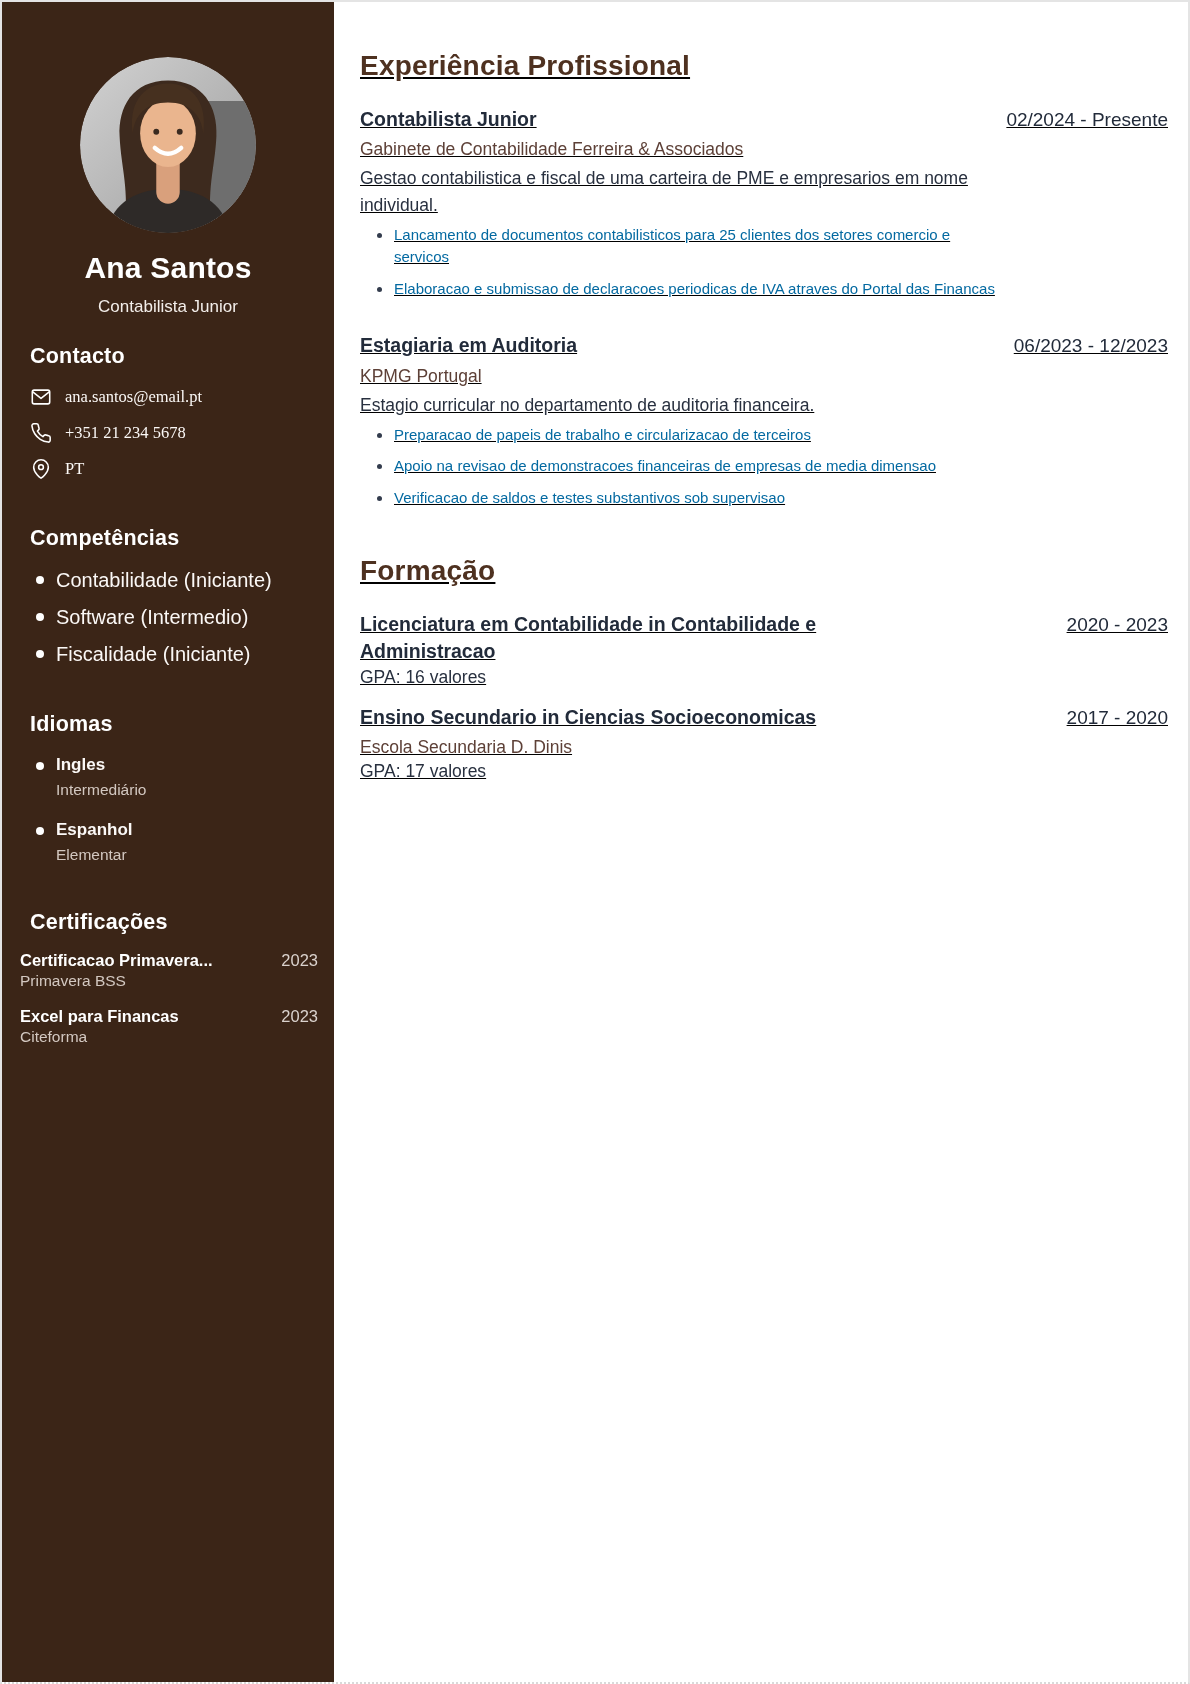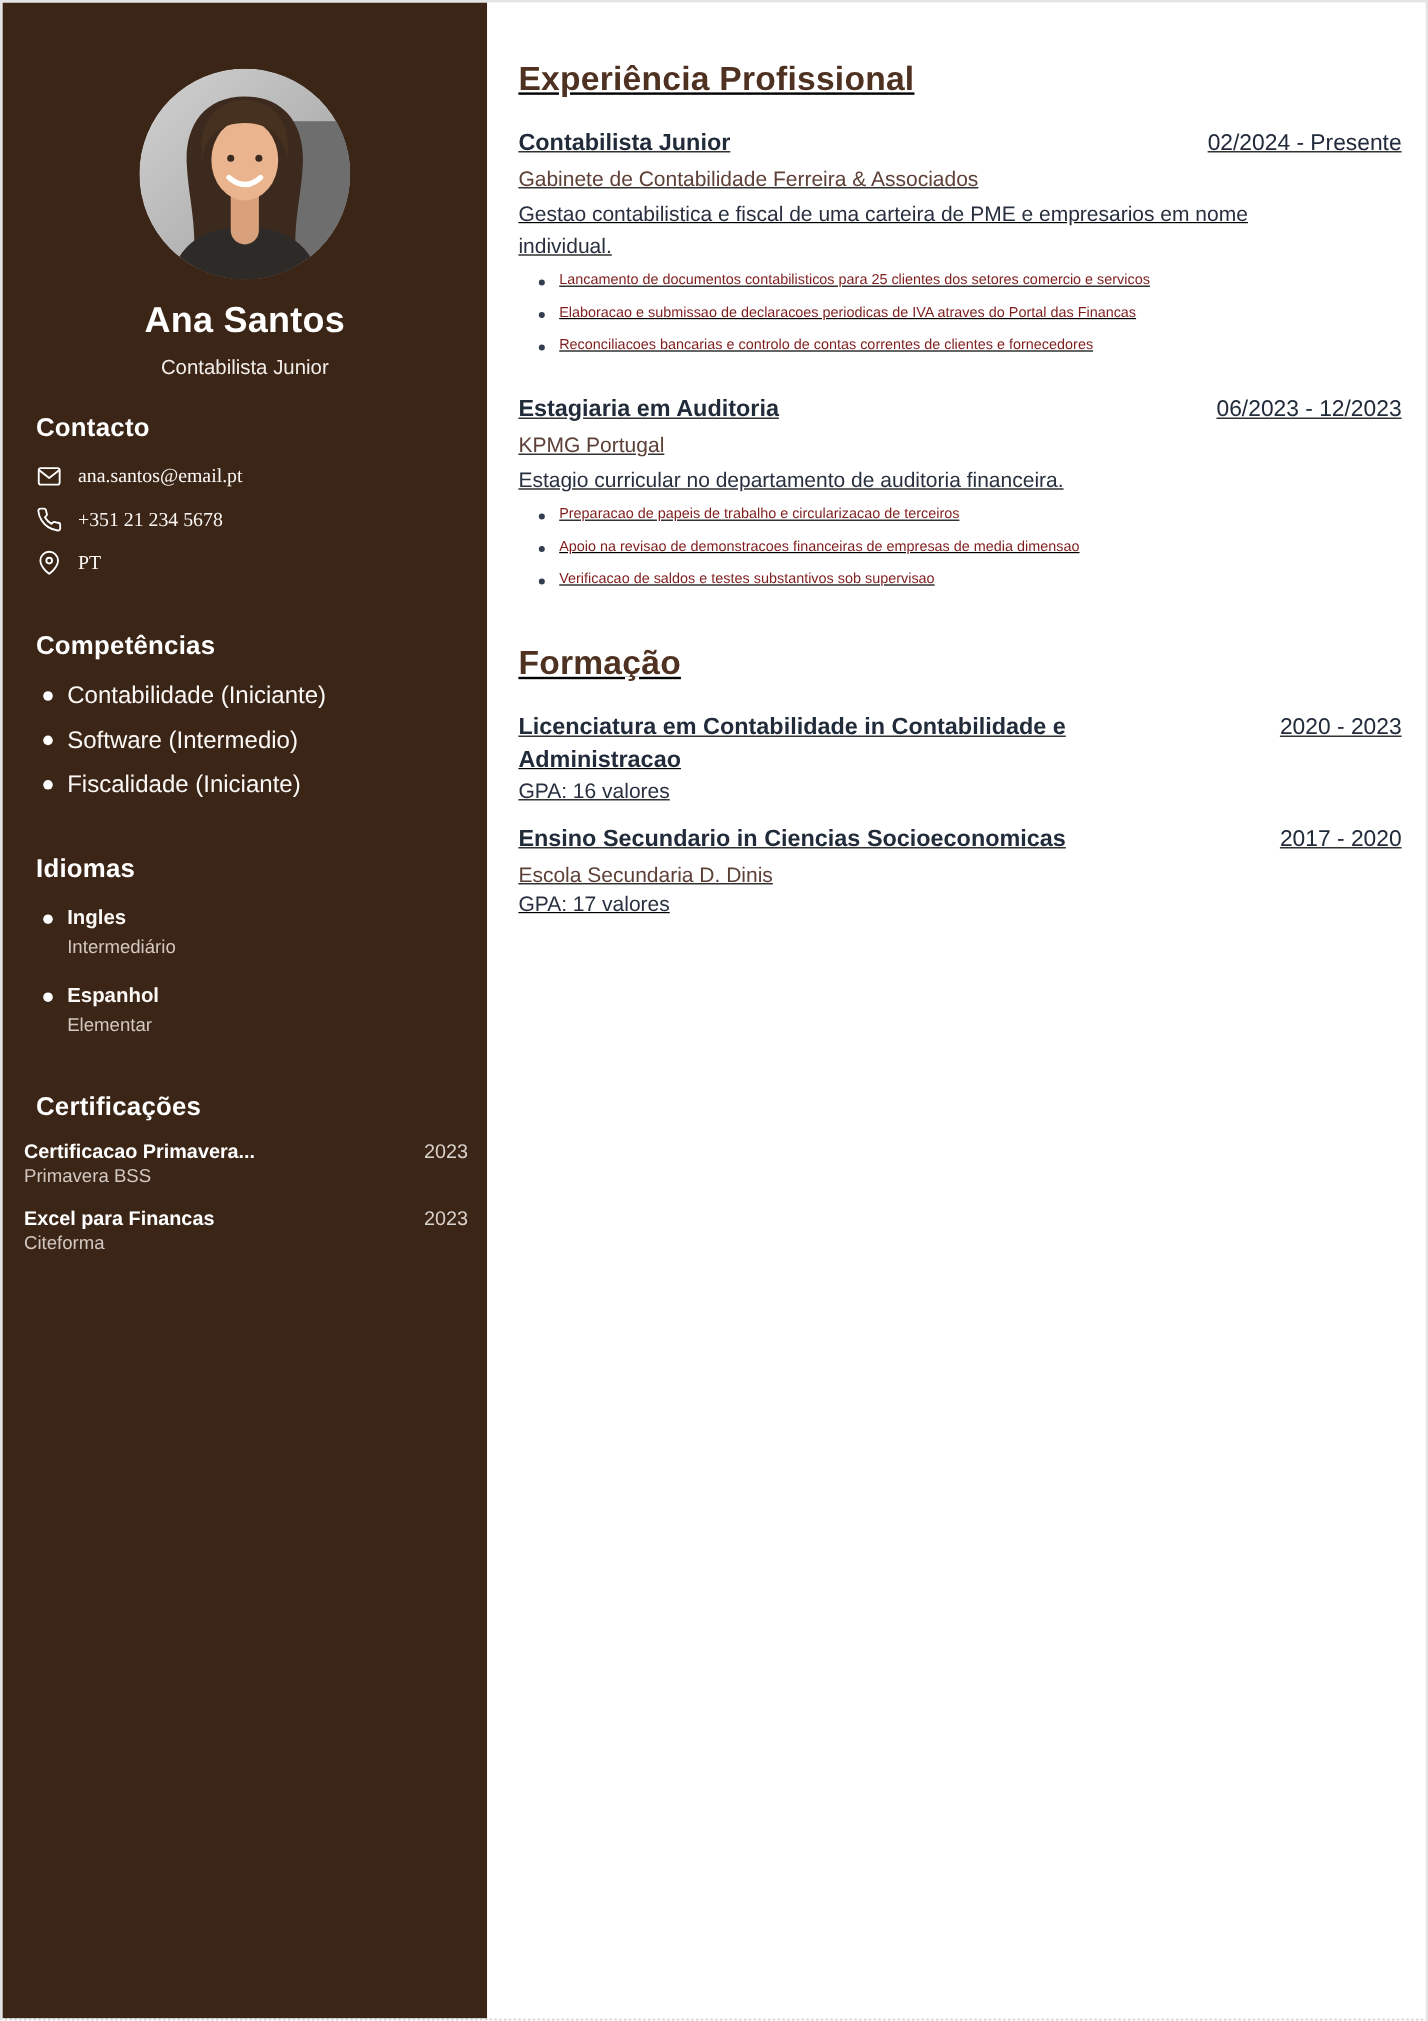--- a/index.html
+++ b/index.html
@@ -11,21 +11,21 @@
   }
   *{box-sizing:border-box;}
   html,body{margin:0;padding:0;background:#fff;}
   body{font-family:"Liberation Sans", sans-serif;}
   .page{
     width:1190px;height:1684px;background:#fff;display:flex;
     border:2px solid #e4e4e4;border-bottom:2px dotted #d9d9d9;overflow:hidden;
   }
   
   .sidebar{
-    width:404px;flex-shrink:0;background:var(--sidebar-bg,#3B2517);
+    width:332px;flex-shrink:0;background:var(--sidebar-bg,#3B2517);
     color:#fff;padding:55px 28px 30px 28px;
   }
   .avatar-wrap{width:176px;height:176px;border-radius:50%;overflow:hidden;margin:0 auto;}
   .avatar-wrap svg{display:block;width:100%;height:100%;}
   .person-name{
     font-size:30px;font-weight:700;text-align:center;margin:18px 0 0;
     letter-spacing:.2px;color:#fff;
   }
   .person-title{font-size:17px;text-align:center;margin-top:12px;color:#F3EEEA;}
   .side-heading{
@@ -67,21 +67,21 @@
   }
   .section-title.second{margin-top:46px;}
   .entry{margin-bottom:32px;}
   .entry-head{display:flex;justify-content:space-between;align-items:baseline;}
   .entry-title{font-size:19.5px;font-weight:700;color:var(--text-dark,#222B3A);margin:0;max-width:560px;line-height:1.35;}
   .entry-dates{font-size:19px;color:var(--text-dark,#222B3A);white-space:nowrap;margin-left:24px;flex-shrink:0;}
   .entry-org{font-size:17.5px;font-weight:500;color:var(--company-brown,#5D4037);margin-top:7px;}
   .entry-desc{font-size:17.5px;color:#28303F;line-height:1.5;margin:5px 0 0;max-width:620px;}
   .bullets{list-style:none;margin:6px 0 0;padding:0;}
   .bullets li{
-    position:relative;padding-left:34px;font-size:12px;color:#7f1d1d;
+    position:relative;padding-left:34px;font-size:15px;color:#0369a1;
     line-height:1.5;margin-bottom:9px;max-width:640px;
   }
   .bullets li::before{
     content:"";position:absolute;left:17px;top:9px;width:5px;height:5px;border-radius:50%;background:#333C4D;
   }
   .gpa{font-size:17.5px;color:#28303F;margin-top:3px;}
   .edu-entry{margin-bottom:16px;}
 </style>
 </head>
 <body>
@@ -196,21 +196,20 @@
       <div class="entry">
         <div class="entry-head">
           <h3 class="entry-title">Contabilista Junior</h3>
           <span class="entry-dates">02/2024 - Presente</span>
         </div>
         <div class="entry-org">Gabinete de Contabilidade Ferreira &amp; Associados</div>
         <p class="entry-desc">Gestao contabilistica e fiscal de uma carteira de PME e empresarios em nome individual.</p>
         <ul class="bullets">
           <li>Lancamento de documentos contabilisticos para 25 clientes dos setores comercio e servicos</li>
           <li>Elaboracao e submissao de declaracoes periodicas de IVA atraves do Portal das Financas</li>
-          <li>Reconciliacoes bancarias e controlo de contas correntes de clientes e fornecedores</li>
         </ul>
       </div>
 
       <div class="entry">
         <div class="entry-head">
           <h3 class="entry-title">Estagiaria em Auditoria</h3>
           <span class="entry-dates">06/2023 - 12/2023</span>
         </div>
         <div class="entry-org">KPMG Portugal</div>
         <p class="entry-desc">Estagio curricular no departamento de auditoria financeira.</p>

